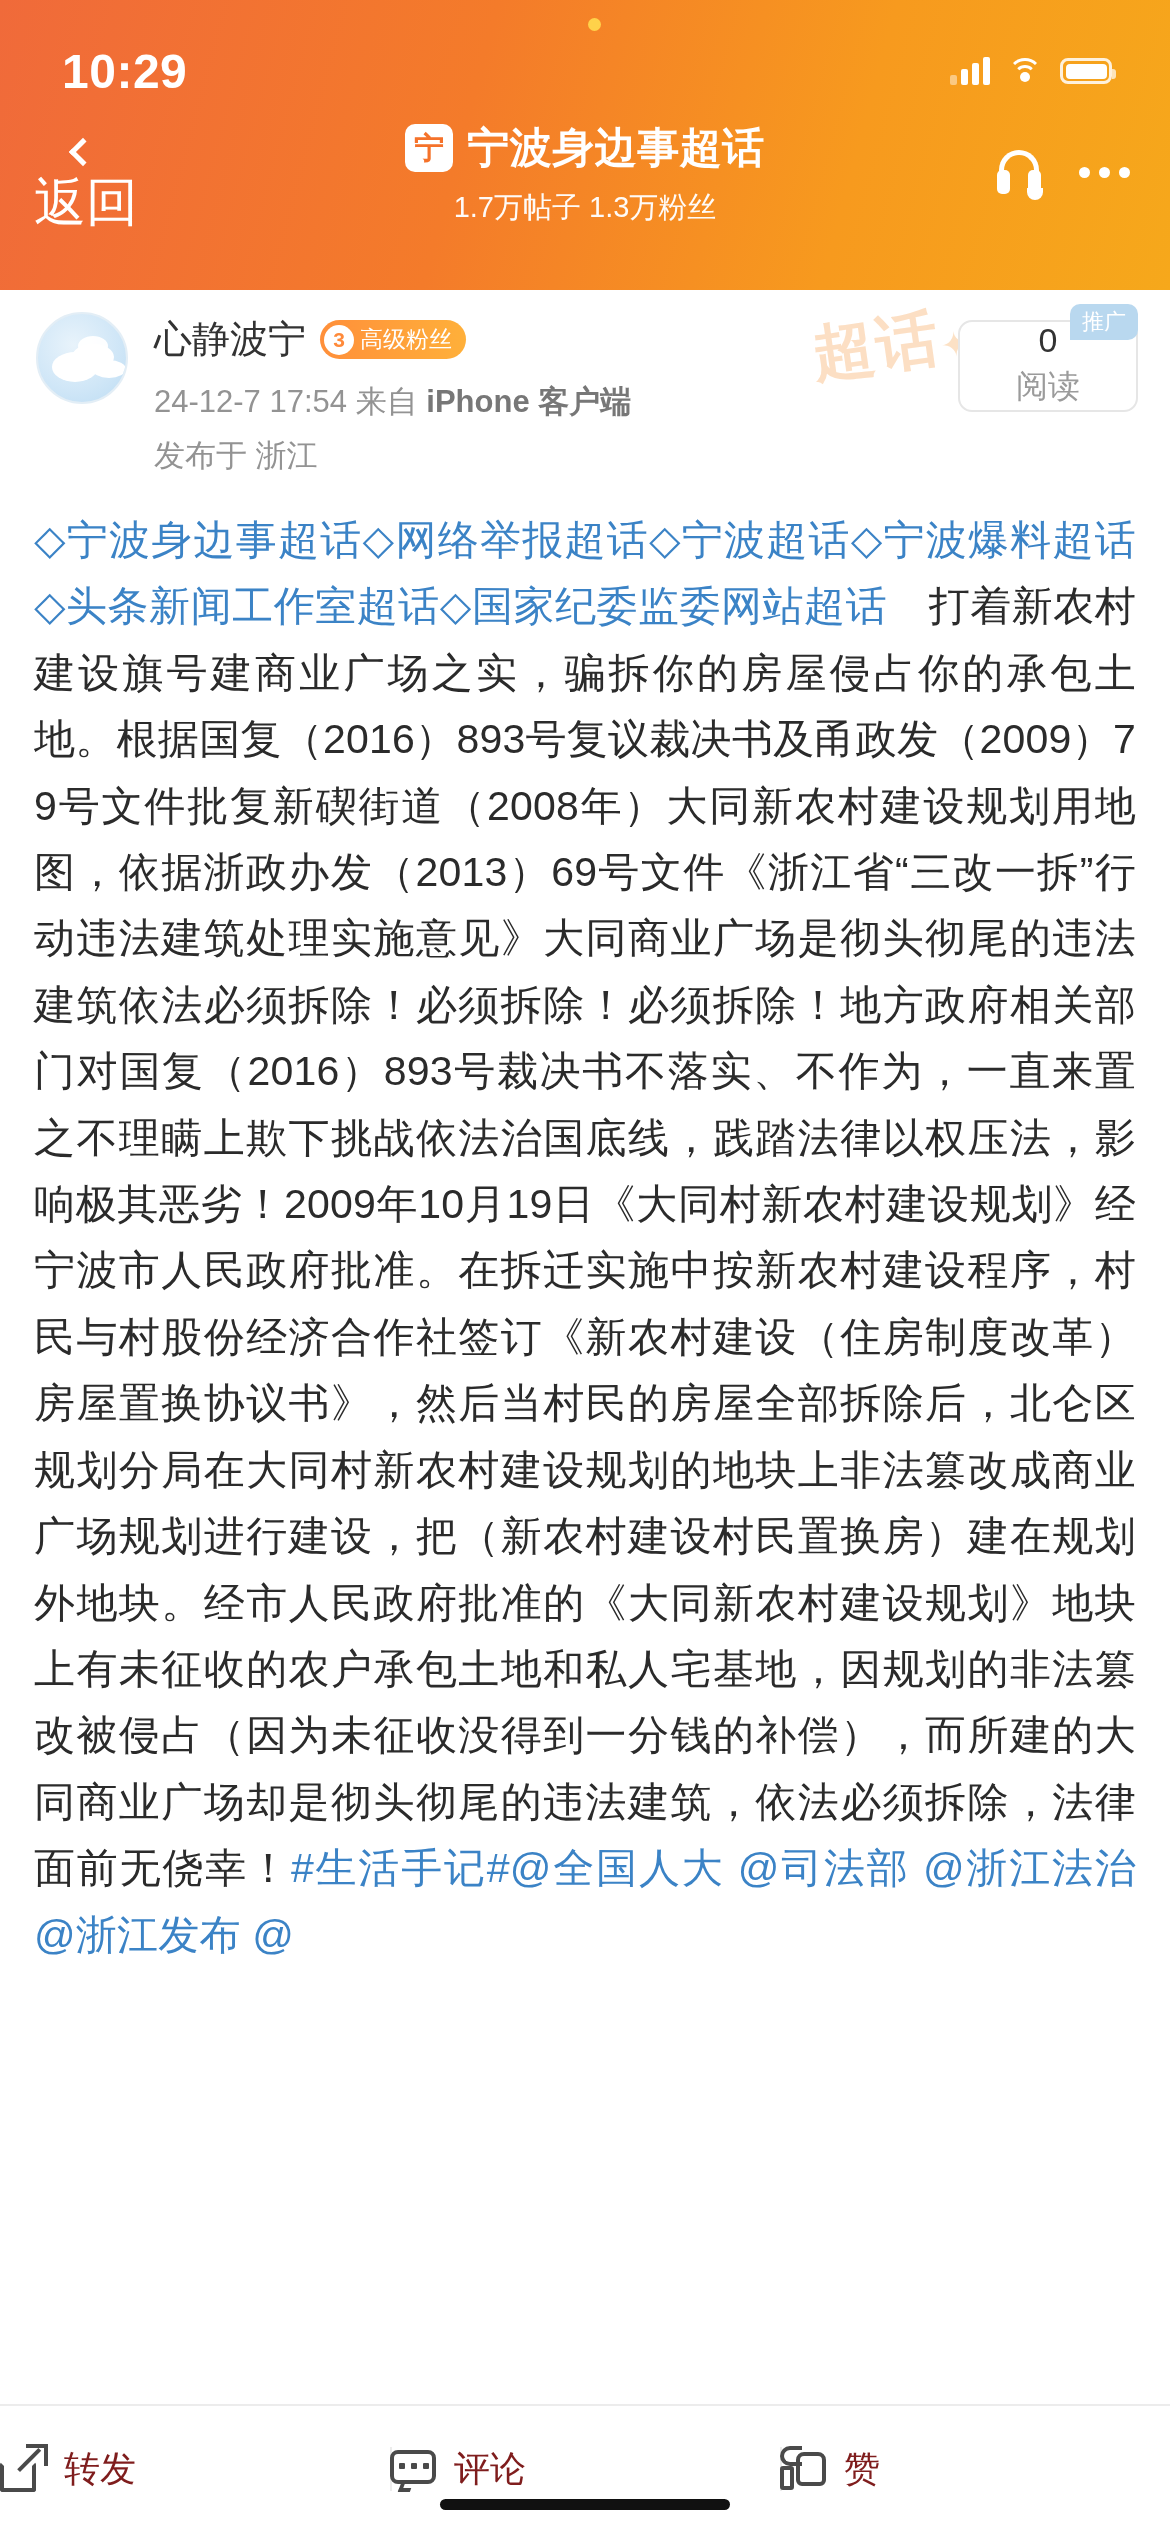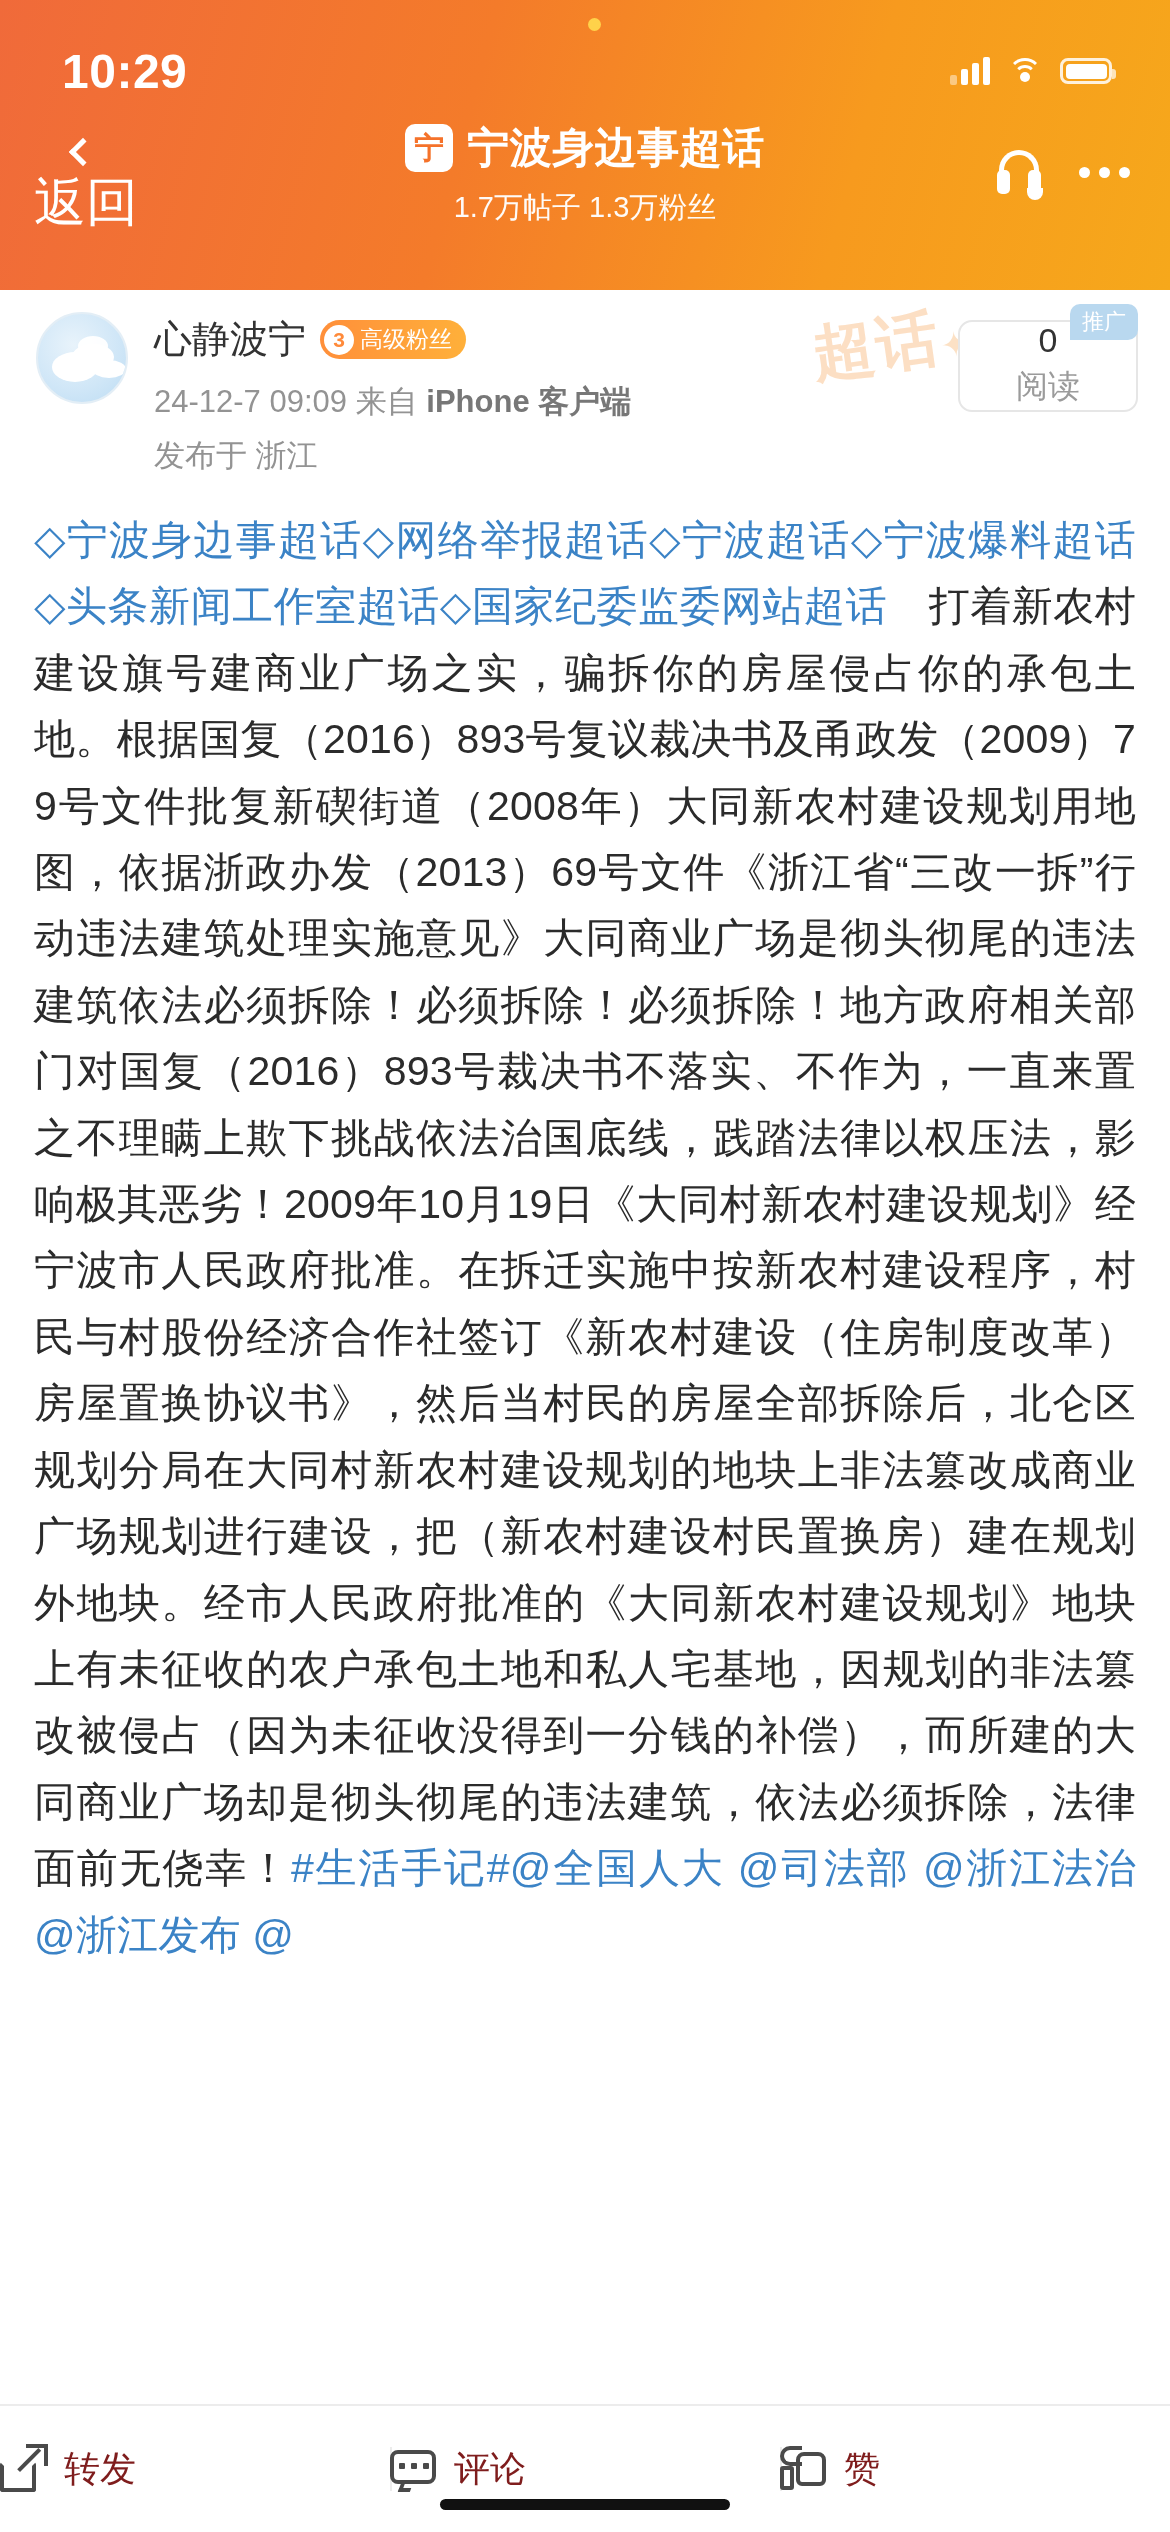--- a/index.html
+++ b/index.html
@@ -307,21 +307,21 @@
 
       <div class="post-meta">
         <div class="name-row">
           <span class="uname">心静波宁</span>
           <span class="level-badge">
             <span class="level-num">3</span>
             <span class="level-text">高级粉丝</span>
           </span>
         </div>
         <div class="post-time">
-          <span>24-12-7 09:09</span>
+          <span>24-12-7 17:54</span>
           <span>来自 </span><b>iPhone 客户端</b>
         </div>
         <div class="post-loc">发布于 浙江</div>
       </div>
 
       <div class="watermark">
         <span>超话</span><span class="spark">✦</span>
       </div>
 
       <div class="promo-box">

